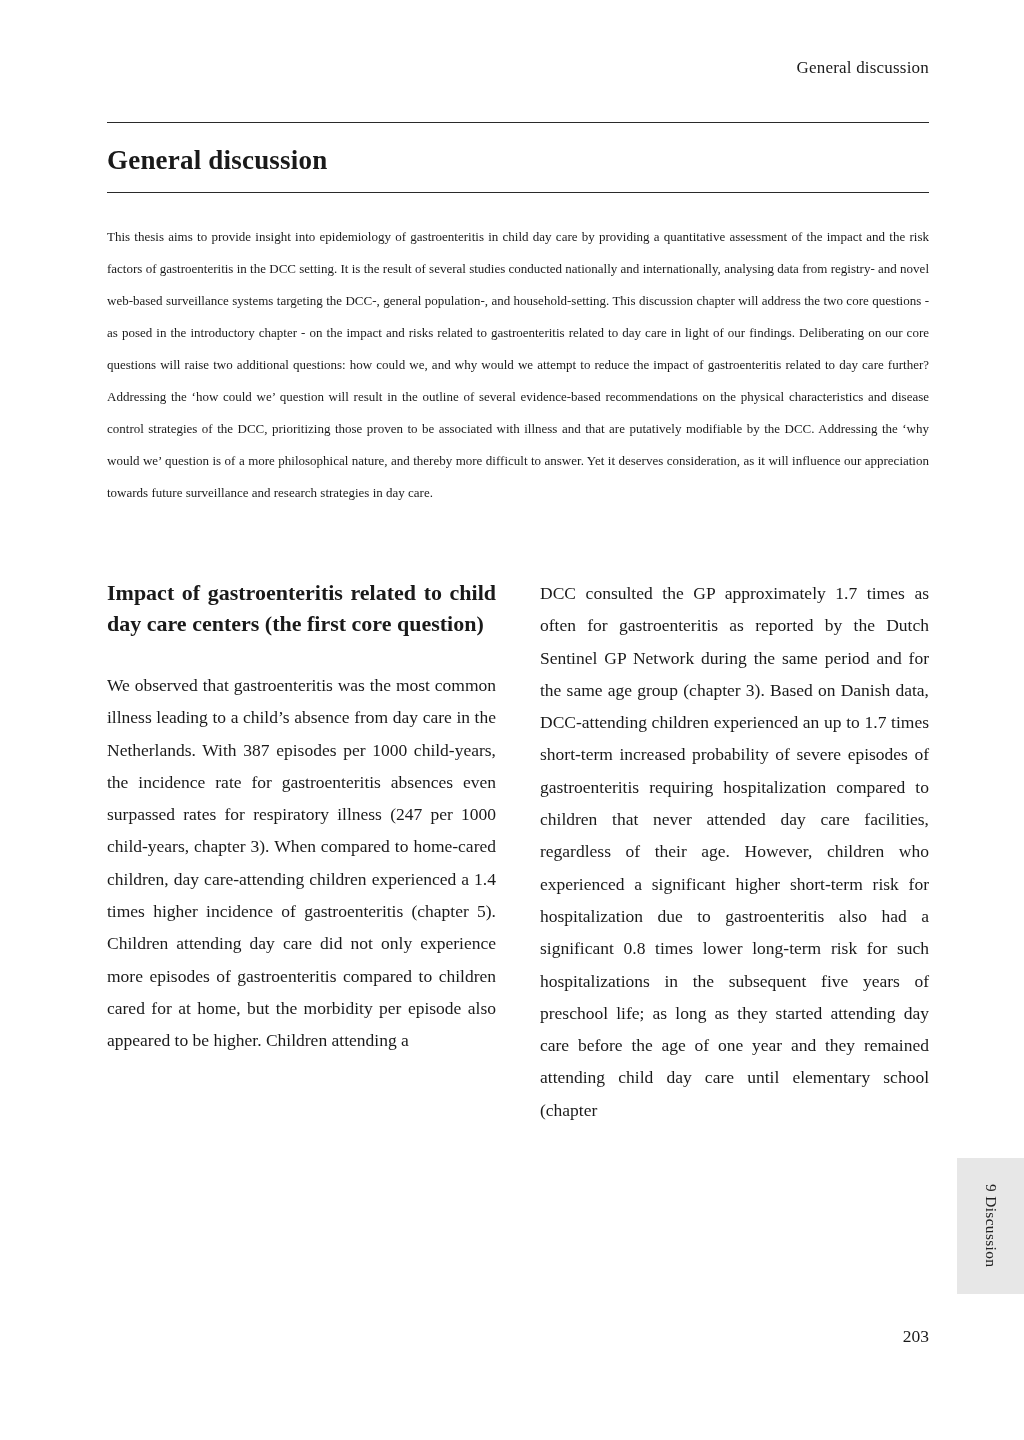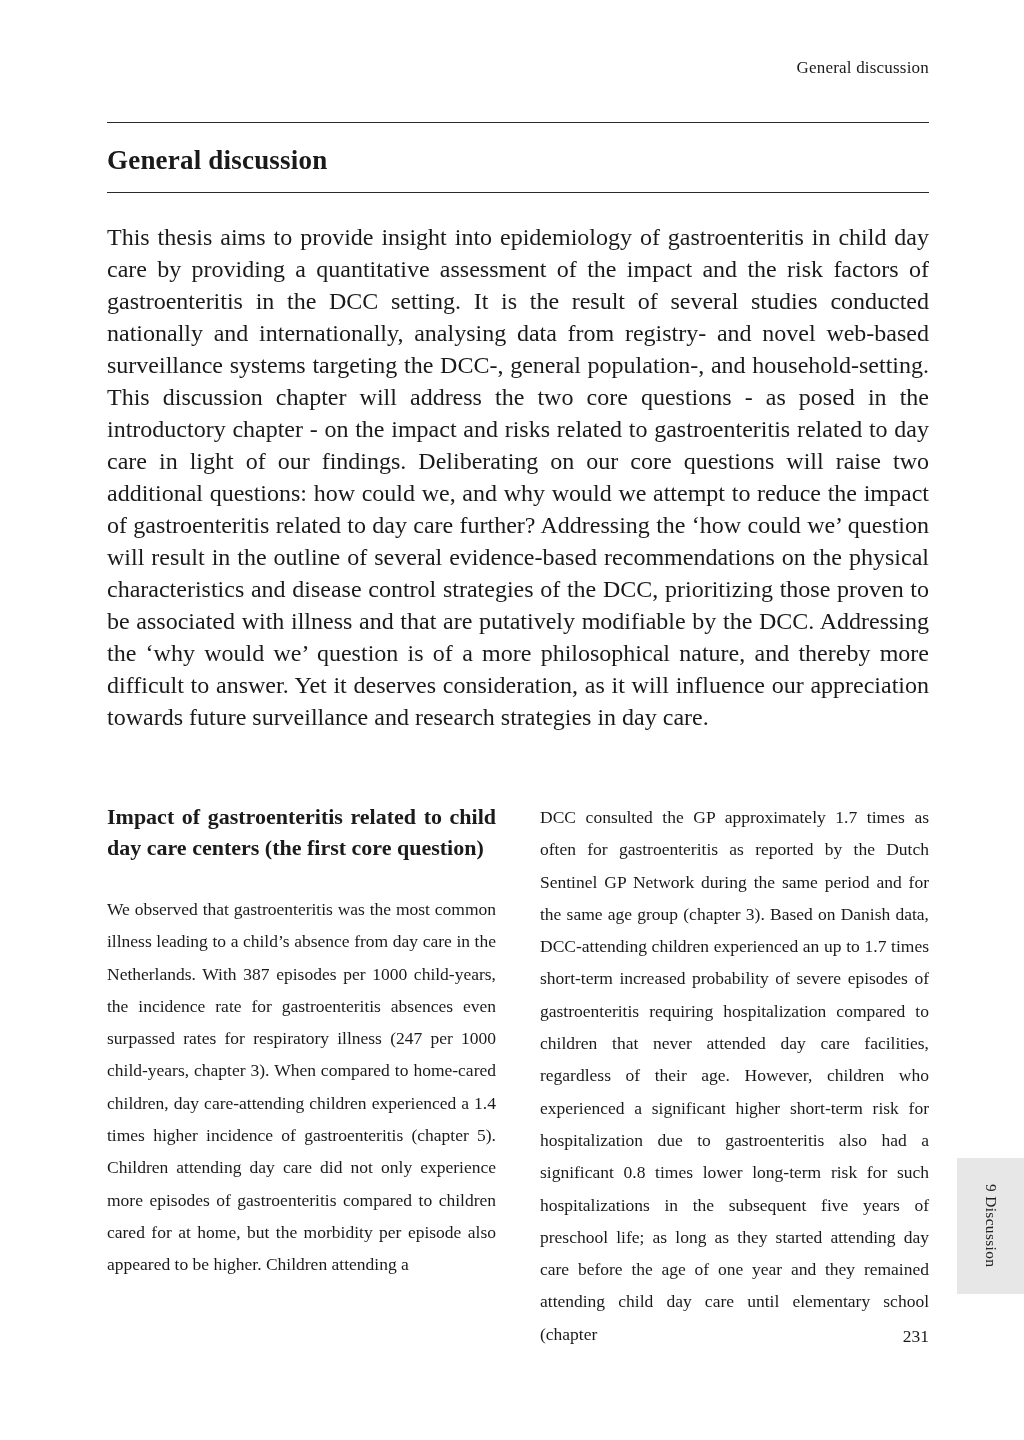--- a/index.html
+++ b/index.html
@@ -36,21 +36,21 @@
   .rule-top { margin-top: 44px; }
   .chapter-title {
     font-size: 27px;
     font-weight: bold;
     margin-top: 22px;
     margin-bottom: 16px;
     letter-spacing: 0.2px;
   }
   .intro {
     margin-top: 28px;
-    font-size: 24px;
+    font-size: 13px;
     line-height: 32px;
     text-align: justify;
     text-justify: inter-word;
   }
   .columns {
     margin-top: 68px;
     display: flex;
     gap: 44px;
     justify-content: center;
   }
@@ -122,15 +122,15 @@
       </div>
 
     </div>
 
   </div>
 
   <div class="side-tab">
     <span>9 Discussion</span>
   </div>
 
-  <div class="page-number">231</div>
+  <div class="page-number">203</div>
 
 </div>
 
 </body></html>

